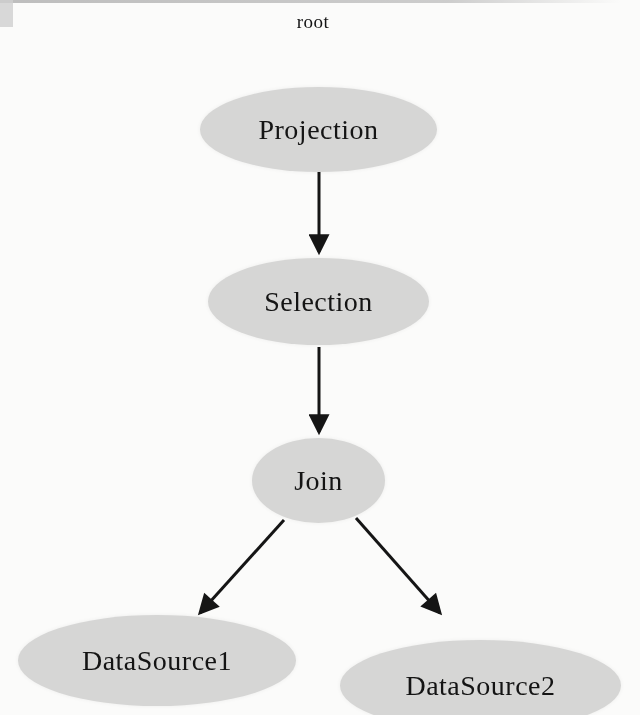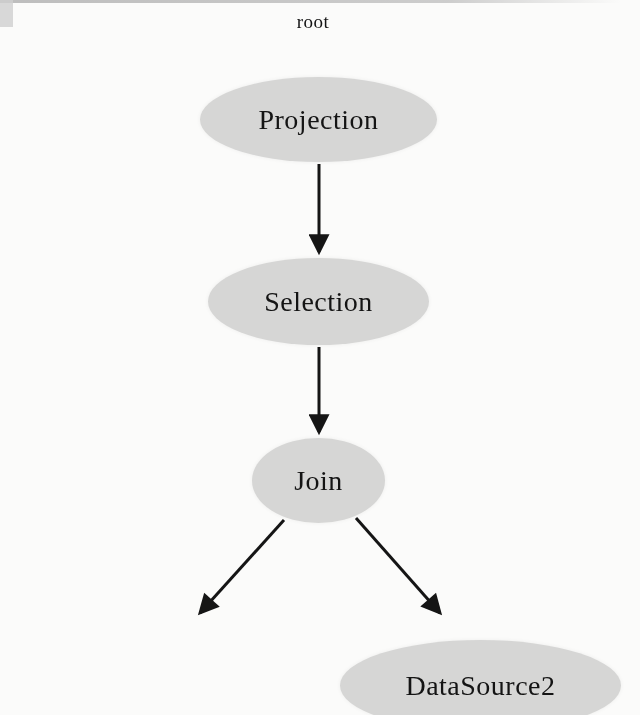--- a/index.html
+++ b/index.html
@@ -48,21 +48,21 @@
   .node{
     position:absolute;
     background:var(--node-fill);
     border-radius:50%;
     display:flex;align-items:center;justify-content:center;
     color:var(--text);
     font-size:28px;
     letter-spacing:0.5px;
     box-shadow:0 0 4px rgba(0,0,0,0.06);
   }
-  .node-projection { left:200px; top:77px;  width:237px; height:85px; }
+  .node-projection { left:200px; top:87px;  width:237px; height:85px; }
   .node-selection  { left:208px; top:258px; width:221px; height:87px; }
   .node-join       { left:252px; top:438px; width:133px; height:85px; }
   .node-datasource1{ left:18px;  top:615px; width:278px; height:91px; }
   .node-datasource2{ left:340px; top:640px; width:281px; height:91px; }
 </style>
 </head>
 <body>
 
 <div class="canvas">
 
@@ -82,16 +82,17 @@
     <line x1="284" y1="520" x2="200" y2="613" marker-end="url(#arrowhead)"></line>
     <line x1="356" y1="518" x2="440" y2="613" marker-end="url(#arrowhead)"></line>
   </svg>
 
   <div class="node node-projection">Projection</div>
 
   <div class="node node-selection">Selection</div>
 
   <div class="node node-join">Join</div>
 
+  <div class="node node-datasource1">DataSource1</div>
 
   <div class="node node-datasource2">DataSource2</div>
 
 </div>
 
 </body></html>

